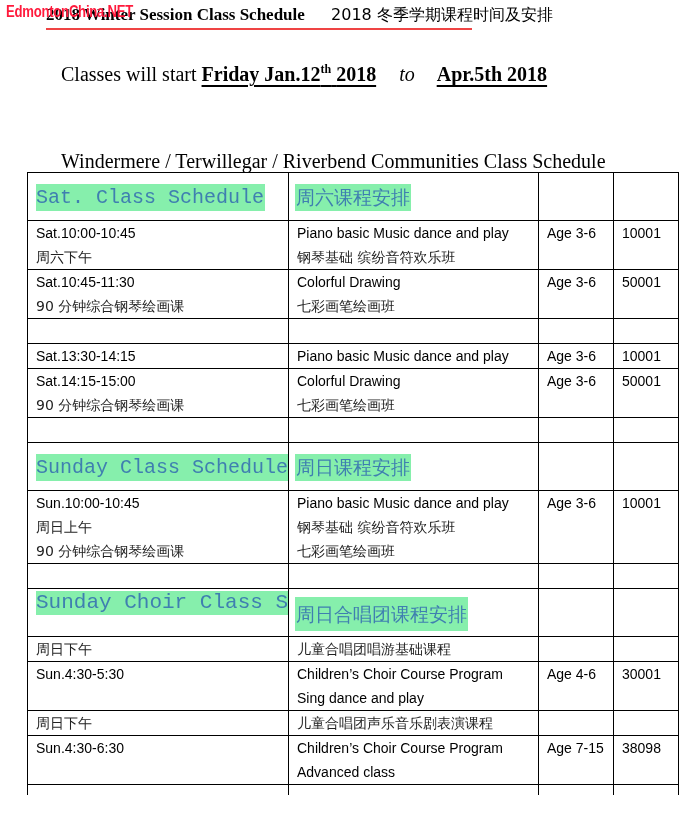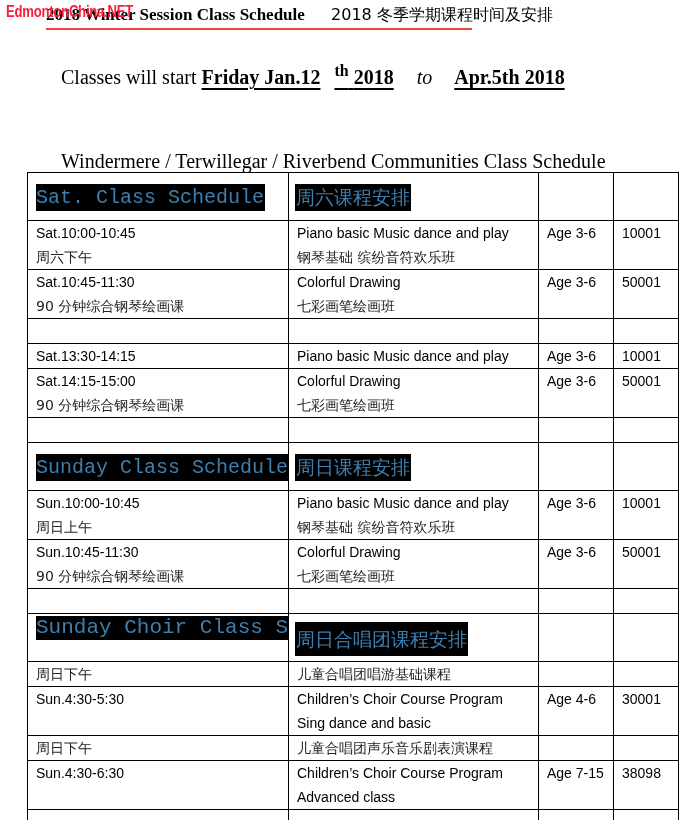--- a/index.html
+++ b/index.html
@@ -6,36 +6,36 @@
   body { width: 683px; height: 838px; position: relative; overflow: hidden; font-family: "Liberation Serif", serif; color: #000; }
 
   .watermark { position: absolute; left: 6px; top: 3px; font-family: "Liberation Sans", sans-serif; font-weight: bold; font-size: 16px; color: #ff1a3c; letter-spacing: -0.3px; z-index: 5; transform: scaleX(0.82); transform-origin: left top; }
   .top-title { position: absolute; left: 46px; top: 4px; width: 426px; font-size: 17px; font-weight: bold; white-space: nowrap; border-bottom: 2px solid #ef4444; line-height: 22px; padding-bottom: 2px; }
   .top-title .en { display: inline-block; }
   .top-title .zh { font-weight: normal; font-family: "DejaVu Sans", sans-serif; font-size: 16px; }
   .top-title .yr { margin-left: 22px; }
 
   .start-line { position: absolute; left: 61px; top: 62px; font-size: 20px; white-space: nowrap; }
   .start-line .u { font-weight: bold; text-decoration: underline; text-decoration-thickness: 2px; text-underline-offset: 4px; }
-  .start-line sup { font-size: 16px; margin-left: 14px; }
+  .start-line sup { font-size: 12px; }
   .start-line .to { margin: 0 17px 0 18px; font-style: italic; }
 
   .community { position: absolute; left: 61px; top: 150px; font-size: 20px; white-space: nowrap; }
 
   table.sched { position: absolute; left: 27px; top: 172px; border-collapse: collapse; table-layout: fixed; width: 651px; font-family: "Liberation Sans", sans-serif; font-size: 14px; }
   table.sched td { border-left: 1px solid #000; border-right: 1px solid #000; padding: 0 8px; vertical-align: top; white-space: nowrap; overflow: hidden; }
   col.c1 { width: 261px; } col.c2 { width: 250px; } col.c3 { width: 75px; } col.c4 { width: 65px; }
 
   tr.top td { border-top: 1px solid #000; }
   tr.line td { height: 24px; line-height: 24px; }
   tr.tall td { height: 48px; line-height: 24px; }
   tr.head td { height: 47px; padding: 0 8px 0 8px; }
   tr.empty td { height: 24px; }
 
-  .hl { background: #000000; color: #3f7fb0; font-family: "Liberation Mono", "DejaVu Sans Mono", monospace; font-size: 20px; line-height: 27px; display: inline-block; margin-top: 11px; padding: 0 1px 0 0; }
+  .hl { background: #86efac; color: #3f7fb0; font-family: "Liberation Mono", "DejaVu Sans Mono", monospace; font-size: 20px; line-height: 27px; display: inline-block; margin-top: 11px; padding: 0 1px 0 0; }
   .hl.zh { font-family: "DejaVu Sans", sans-serif; font-size: 19px; padding: 0 1px; margin-left: -2px; }
   .hl.small { font-size: 21px; line-height: 24px; margin-top: 2px; }
   .hl.zh.low { margin-top: 8px; line-height: 34px; }
   .zh-text { font-family: "DejaVu Sans", sans-serif; font-size: 14px; color: #222; }
   td.c2cell .l2 { display: block; }
   .tr-last td { height: 10px; border-top: 1px solid #000; }
 </style>
 </head>
 <body>
 
@@ -144,26 +144,20 @@
       <td>Age 3-6</td>
       <td>10001</td>
     </tr>
     <tr class="line">
       <td class="zh-text">周日上午</td>
       <td class="zh-text">钢琴基础 缤纷音符欢乐班</td>
       <td></td>
       <td></td>
     </tr>
 
-    <tr class="line top">
-      <td>Sun.10:45-11:30</td>
-      <td>Colorful Drawing</td>
-      <td>Age 3-6</td>
-      <td>50001</td>
-    </tr>
     <tr class="line">
       <td class="zh-text">90 分钟综合钢琴绘画课</td>
       <td class="zh-text">七彩画笔绘画班</td>
       <td></td>
       <td></td>
     </tr>
 
     <tr class="empty top">
       <td></td>
         <td></td>
@@ -181,21 +175,21 @@
     <tr class="line top">
       <td class="zh-text">周日下午</td>
       <td class="zh-text">儿童合唱团唱游基础课程</td>
       <td></td>
       <td></td>
     </tr>
     <tr class="tall top">
       <td>Sun.4:30-5:30</td>
       <td class="c2cell">
         <span class="l2">Children’s Choir Course Program</span>
-        <span class="l2">Sing dance and basic</span>
+        <span class="l2">Sing dance and play</span>
       </td>
       <td>Age 4-6</td>
       <td>30001</td>
     </tr>
 
     <tr class="line top">
       <td class="zh-text">周日下午</td>
       <td class="zh-text">儿童合唱团声乐音乐剧表演课程</td>
       <td></td>
       <td></td>

